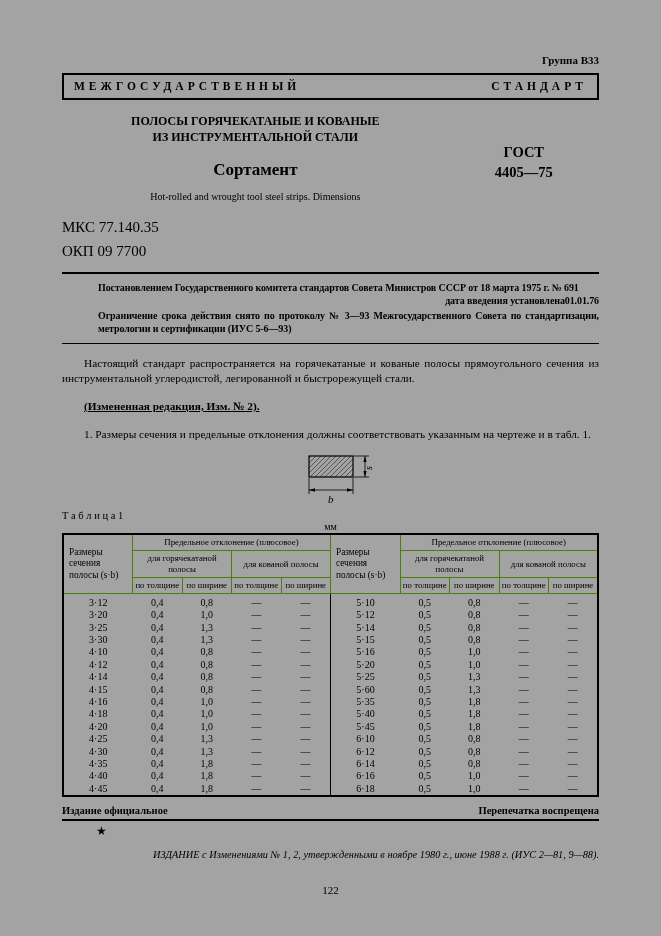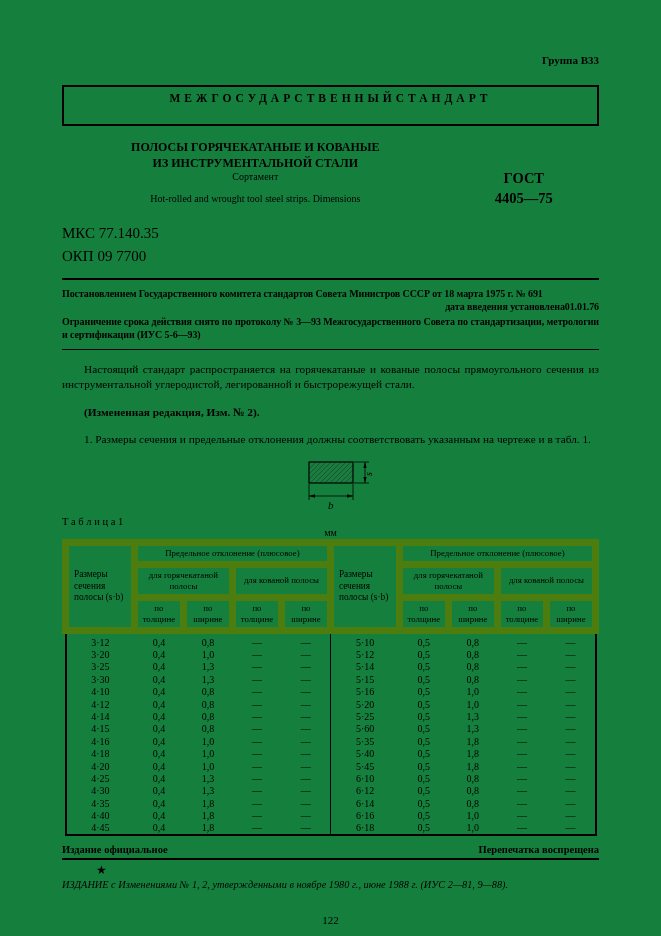--- a/index.html
+++ b/index.html
@@ -1,74 +1,74 @@
 <!DOCTYPE html>
 <html><head>
 <meta charset="utf-8">
 <style>
   * { margin:0; padding:0; box-sizing:border-box; }
   html,body { background:#ffffff; }
   .page {
     width:661px; height:936px; overflow:hidden;
-    background:#15803d; color:#000;
+    background:#a3a3a3; color:#000;
     font-family:"Liberation Serif", serif;
     padding:54px 62px 0 62px;
     position:relative;
   }
   .group-label { text-align:right; font-size:11px; font-weight:bold; }
 
   .banner {
-    margin-top:19px; border:2px solid #000;
-    padding:5px 10px 20px 10px;
-    display:flex; justify-content:center;
+    margin-top:7px; border:2px solid #000;
+    padding:5px 10px 6px 10px;
+    display:flex; justify-content:space-between;
     font-weight:bold; font-size:11.5px; letter-spacing:4px; white-space:nowrap;
   }
 
   .title-row { display:flex; margin-top:13px; }
   .title-left { width:72%; text-align:center; }
   .doc-title { font-weight:bold; font-size:12px; line-height:1.35; }
-  .subtitle { font-weight:normal; font-size:10px; }
+  .subtitle { font-weight:bold; font-size:17px; margin-top:15px; }
   .english { font-size:10px; margin-top:11px; }
   .gost-block { width:28%; text-align:center; font-weight:bold; font-size:14.5px; line-height:1.35; padding-top:30px; }
 
   .codes { margin-top:14px; font-size:15px; line-height:1.55; }
 
   .rule-thick { border:none; border-top:2px solid #000; margin:9px 0 7px 0; }
   .rule-thin  { border:none; border-top:1.5px solid #000; margin:7px 0 9px 0; }
 
-  .decree { font-weight:bold; font-size:10px; line-height:1.35; letter-spacing:-0.1px; }
+  .decree { font-weight:bold; font-size:10px; line-height:1.35; letter-spacing:-0.1px;margin-left:36px; }
   .decree-l1 { text-align:justify; }
   .decree-l2 { display:flex; justify-content:flex-end; }
   .restriction { text-align:justify; margin-top:1px; }
 
   .body-text p { font-size:11.3px; line-height:1.38; text-align:justify; text-indent:22px; margin-top:12px; }
-  .body-text p.bold { font-weight:bold; }
+  .body-text p.bold { font-weight:bold;text-decoration:underline; }
 
   .figure { display:flex; justify-content:center; margin:8px 0 2px 0; }
 
   .tbl-caption { font-size:10.5px; margin-top:2px; }
   .tbl-unit { text-align:center; font-size:10px; margin-bottom:1px; }
 
   table.gost { width:100%; border-collapse:collapse; border:2px solid #000; table-layout:fixed; }
   table.gost th {
-    border:7px solid #4d7c0f; font-weight:normal; font-size:8.8px;
+    border:1px solid #4d7c0f; font-weight:normal; font-size:8.8px;
     padding:2px; line-height:1.25; vertical-align:middle; text-align:center;
   }
   table.gost th.size-head { font-size:9.3px; text-align:left; padding-left:5px;margin-left:44px; }
   table.gost td {
     text-align:center; font-size:10px; height:12.4px;
     padding:0 2px; line-height:1.2; vertical-align:middle;
   }
   table.gost td.divider { border-left:1px solid #000; }
   table.gost tbody tr:first-child td { padding-top:3px; }
 
   .footer-row { display:flex; justify-content:space-between; font-weight:bold; font-size:10.5px; margin-top:8px; }
   .rule-footer { border:none; border-top:2px solid #000; margin:3px 0 4px 0; }
   .star { margin-left:34px; font-size:12px; line-height:1; }
-  .note { text-align:left; font-style:italic; font-size:10.3px; margin-top:3px; }
+  .note { text-align:right; font-style:italic; font-size:10.3px; margin-top:12px; }
   .page-num { text-align:center; font-size:11px; margin-top:24px; }
 </style>
 </head>
 <body>
 
 <div class="page">
 
   <div class="group-label">Группа В33</div>
 
   <div class="banner">

